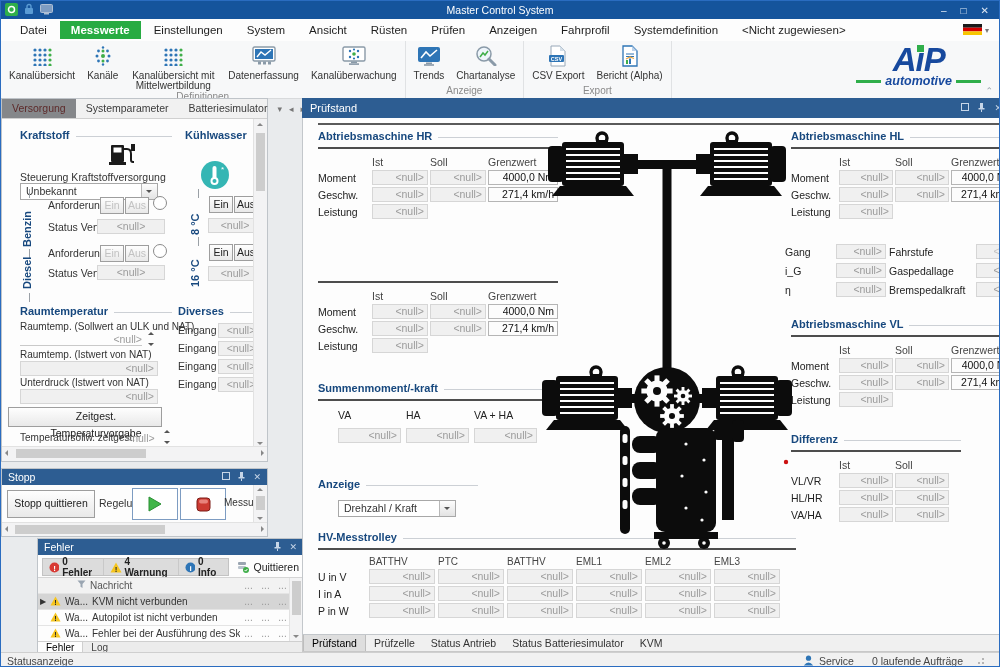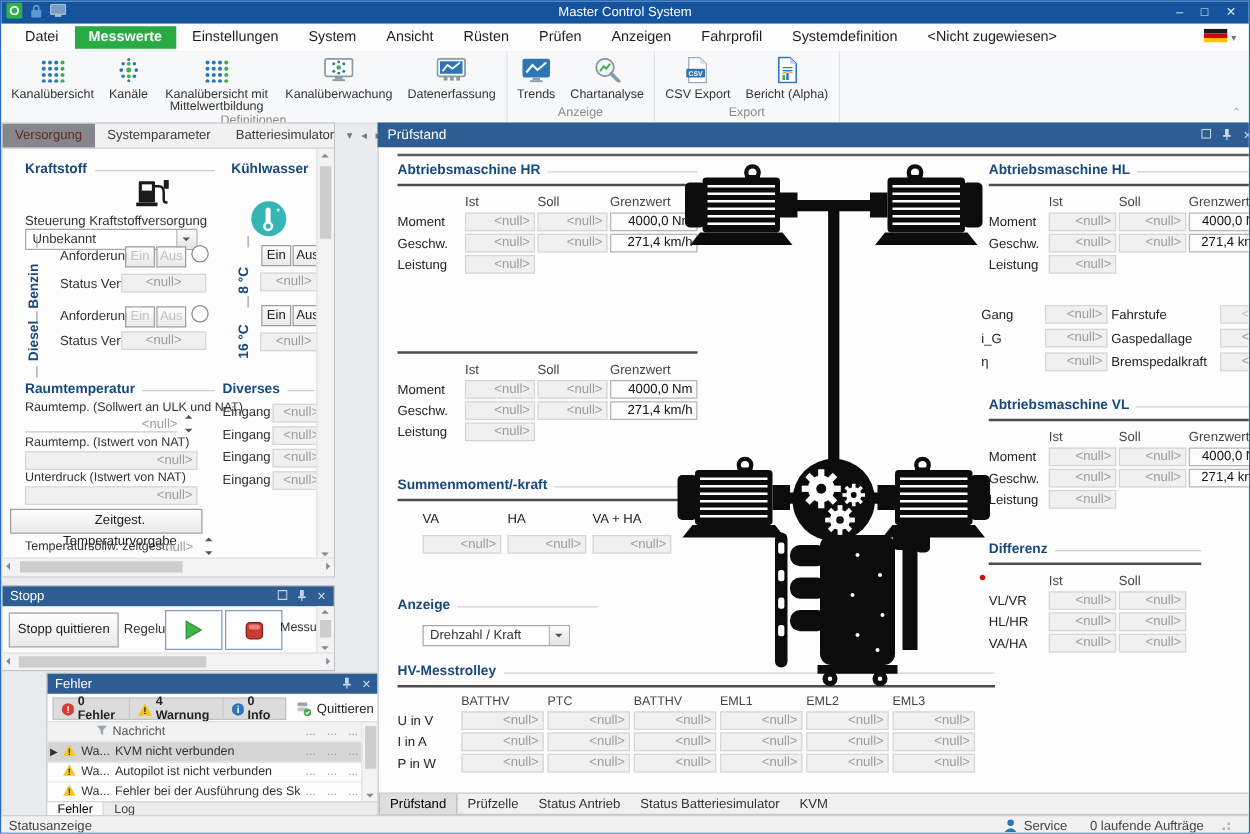--- a/index.html
+++ b/index.html
@@ -239,49 +239,49 @@
                     <circle cx="19" cy="19" r="1.6"></circle>
                   </g>
                 </svg>
               </span>
               <span class="rlb">Kanalübersicht mit Mittelwertbildung</span>
             </div>
             <div class="ritem">
               <span class="ric">
                 <svg width="24" height="20">
                   <rect x="1" y="1" width="22" height="14" rx="1.5" fill="#fff" stroke="#8a9aa8" stroke-width="1.4"></rect>
+                  <rect x="3" y="3" width="18" height="10" fill="#2e75b6"></rect>
+                  <polyline points="5,11 9,6 13,9 19,4" fill="none" stroke="#fff" stroke-width="1.4"></polyline>
+                  <rect x="6" y="15.5" width="3" height="3" fill="#8a9aa8"></rect>
+                  <rect x="11" y="15.5" width="3" height="3" fill="#8a9aa8"></rect>
+                  <rect x="16" y="15.5" width="3" height="3" fill="#8a9aa8"></rect>
+                </svg>
+              </span>
+              <span class="rlb">Datenerfassung</span>
+            </div>
+            <div class="ritem">
+              <span class="ric">
+                <svg width="24" height="20">
+                  <rect x="1" y="1" width="22" height="14" rx="1.5" fill="#fff" stroke="#8a9aa8" stroke-width="1.4"></rect>
                   <g fill="#3fae49">
                     <circle cx="12" cy="8" r="1.8"></circle>
                   </g>
                   <g fill="#2e75b6">
                     <circle cx="8" cy="5" r="1.2"></circle>
                     <circle cx="16" cy="5" r="1.2"></circle>
                     <circle cx="8" cy="11" r="1.2"></circle>
                     <circle cx="16" cy="11" r="1.2"></circle>
                     <circle cx="12" cy="3.5" r="1.1"></circle>
                     <circle cx="12" cy="12.5" r="1.1"></circle>
                   </g>
                   <rect x="9" y="15.5" width="6" height="1.6" fill="#8a9aa8"></rect>
                   <rect x="7" y="17.3" width="10" height="1.6" fill="#8a9aa8"></rect>
                 </svg>
               </span>
               <span class="rlb">Kanalüberwachung</span>
-            </div>
-            <div class="ritem">
-              <span class="ric">
-                <svg width="24" height="20">
-                  <rect x="1" y="1" width="22" height="14" rx="1.5" fill="#fff" stroke="#8a9aa8" stroke-width="1.4"></rect>
-                  <rect x="3" y="3" width="18" height="10" fill="#2e75b6"></rect>
-                  <polyline points="5,11 9,6 13,9 19,4" fill="none" stroke="#fff" stroke-width="1.4"></polyline>
-                  <rect x="6" y="15.5" width="3" height="3" fill="#8a9aa8"></rect>
-                  <rect x="11" y="15.5" width="3" height="3" fill="#8a9aa8"></rect>
-                  <rect x="16" y="15.5" width="3" height="3" fill="#8a9aa8"></rect>
-                </svg>
-              </span>
-              <span class="rlb">Datenerfassung</span>
             </div>
           </div>
           <div class="rglabel">Definitionen</div>
         </div>
         <div class="rgroup">
           <div class="ritems">
             <div class="ritem">
               <span class="ric">
                 <svg width="24" height="20">
                   <rect x="1" y="1" width="22" height="15" rx="2" fill="#2e75b6"></rect>
@@ -329,20 +329,28 @@
                   <rect x="9" y="13.5" width="2" height="5.5" fill="#2e75b6"></rect>
                   <polyline points="6,14 10,12 14,13.5" fill="none" stroke="#e8a33d" stroke-width="1.2"></polyline>
                 </svg>
               </span>
               <span class="rlb">Bericht (Alpha)</span>
             </div>
           </div>
           <div class="rglabel">Export</div>
         </div>
       </div>
+    <div class="logo">
+      <div class="logo-text" id="logo-text"><span>A</span><span class="li">ı<i class="ldot"></i></span><span>P</span></div>
+      <div class="logo-sub">
+          <span class="gl"></span>
+          <span>automotive</span>
+          <span class="gl"></span>
+        </div>
+    </div>
     <div class="ribbon-collapse">⌃</div>
   </div>
 
   <div class="leftpane">
     <div class="ltabs">
       <span id="left-tabs" style="display:flex;">
           <span class="ltab active">Versorgung</span>
           <span class="ltab">Systemparameter</span>
           <span class="ltab">Batteriesimulator</span>
         </span>

